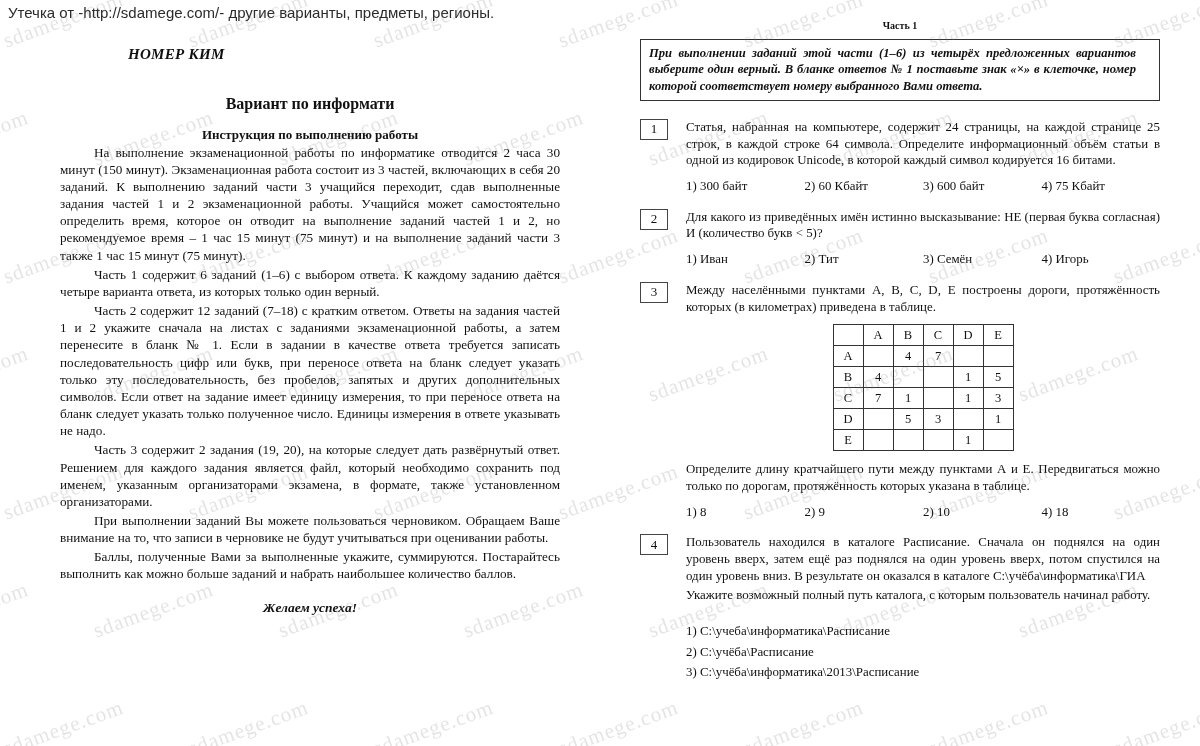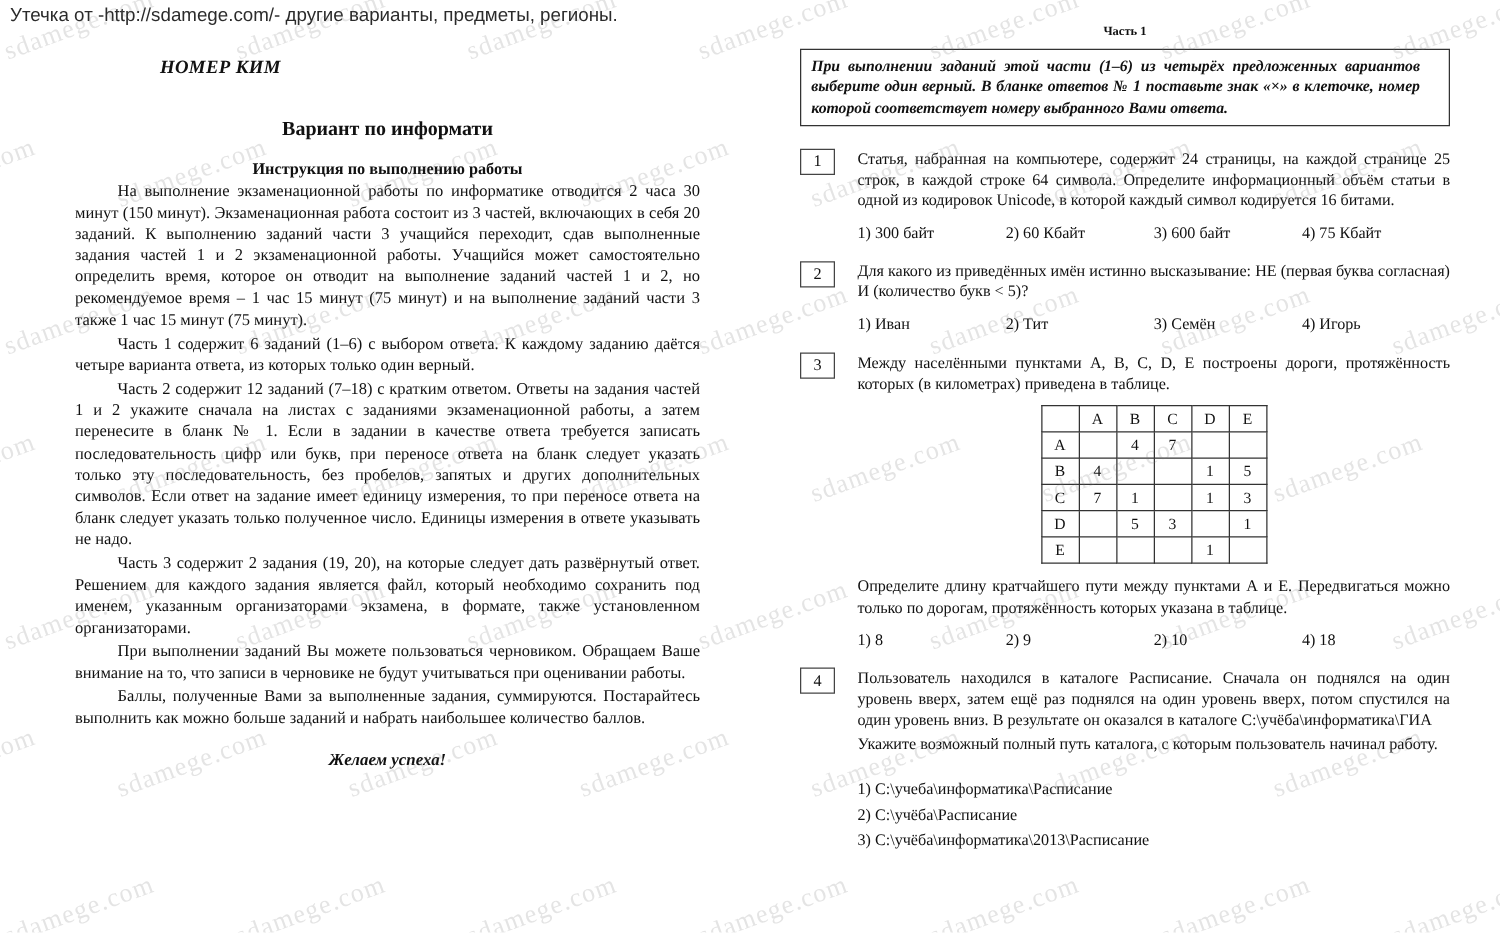--- a/index.html
+++ b/index.html
@@ -135,21 +135,21 @@
     <div class="col-left">
       <div style="height:50px;"></div>
       <div class="variant-title">Вариант по информати</div>
       <div class="instr-title">Инструкция по выполнению работы</div>
 
       <p class="para">На выполнение экзаменационной работы по информатике отводится 2 часа 30 минут (150 минут). Экзаменационная работа состоит из 3 частей, включающих в себя 20 заданий. К выполнению заданий части 3 учащийся переходит, сдав выполненные задания частей 1 и 2 экзаменационной работы. Учащийся может самостоятельно определить время, которое он отводит на выполнение заданий частей 1 и 2, но рекомендуемое время – 1 час 15 минут (75 минут) и на выполнение заданий части 3 также 1 час 15 минут (75 минут).</p>
       <p class="para">Часть 1 содержит 6 заданий (1–6) с выбором ответа. К каждому заданию даётся четыре варианта ответа, из которых только один верный.</p>
       <p class="para">Часть 2 содержит 12 заданий (7–18) с кратким ответом. Ответы на задания частей 1 и 2 укажите сначала на листах с заданиями экзаменационной работы, а затем перенесите в бланк № 1. Если в задании в качестве ответа требуется записать последовательность цифр или букв, при переносе ответа на бланк следует указать только эту последовательность, без пробелов, запятых и других дополнительных символов. Если ответ на задание имеет единицу измерения, то при переносе ответа на бланк следует указать только полученное число. Единицы измерения в ответе указывать не надо.</p>
       <p class="para">Часть 3 содержит 2 задания (19, 20), на которые следует дать развёрнутый ответ. Решением для каждого задания является файл, который необходимо сохранить под именем, указанным организаторами экзамена, в формате, также установленном организаторами.</p>
       <p class="para">При выполнении заданий Вы можете пользоваться черновиком. Обращаем Ваше внимание на то, что записи в черновике не будут учитываться при оценивании работы.</p>
-      <p class="para">Баллы, полученные Вами за выполненные задания, суммируются. Постарайтесь выполнить как можно больше заданий и набрать наибольшее количество баллов.</p>
+      <p class="para">Баллы, полученные Вами за выполненные укажите, суммируются. Постарайтесь выполнить как можно больше заданий и набрать наибольшее количество баллов.</p>
 
       <div class="good-luck">Желаем успеха!</div>
     </div>
   </div>
 
   <div class="col-right">
     <div class="part-head">Часть 1</div>
     <div class="box-instr">При выполнении заданий этой части (1–6) из четырёх предложенных вариантов выберите один верный. В бланке ответов № 1 поставьте знак «×» в клеточке, номер которой соответствует номеру выбранного Вами ответа.</div>
 
     <div class="task">

